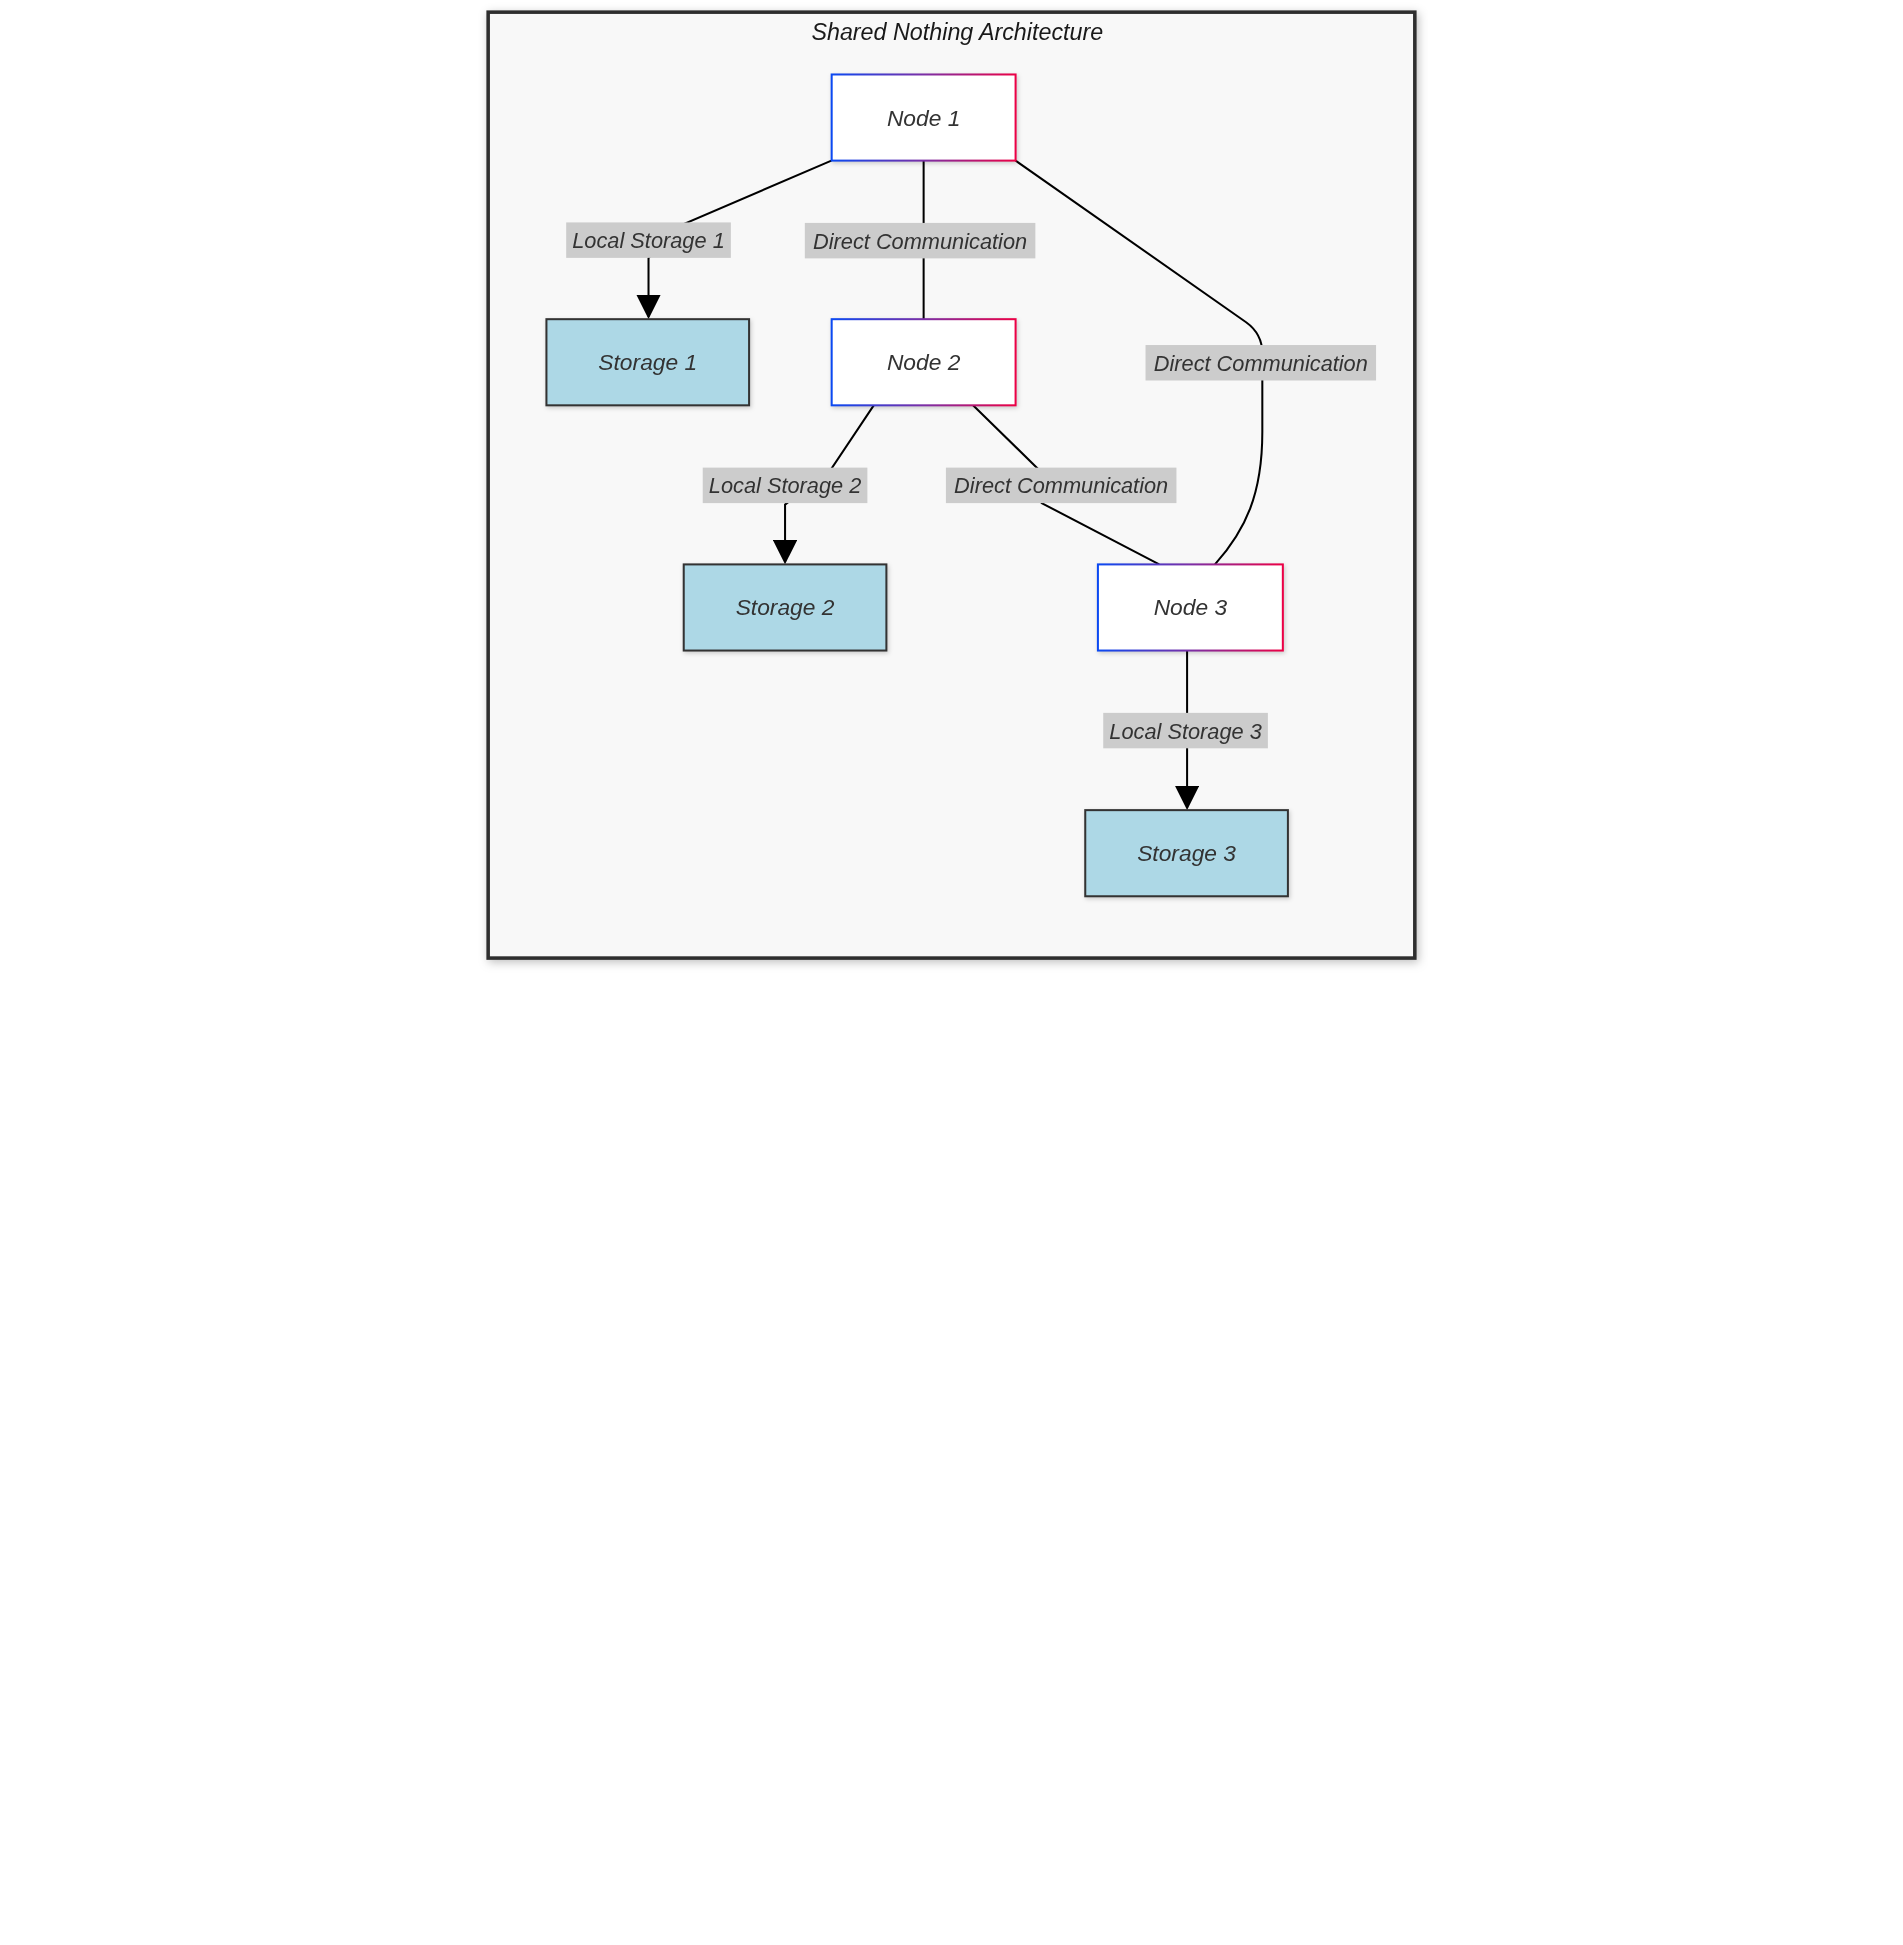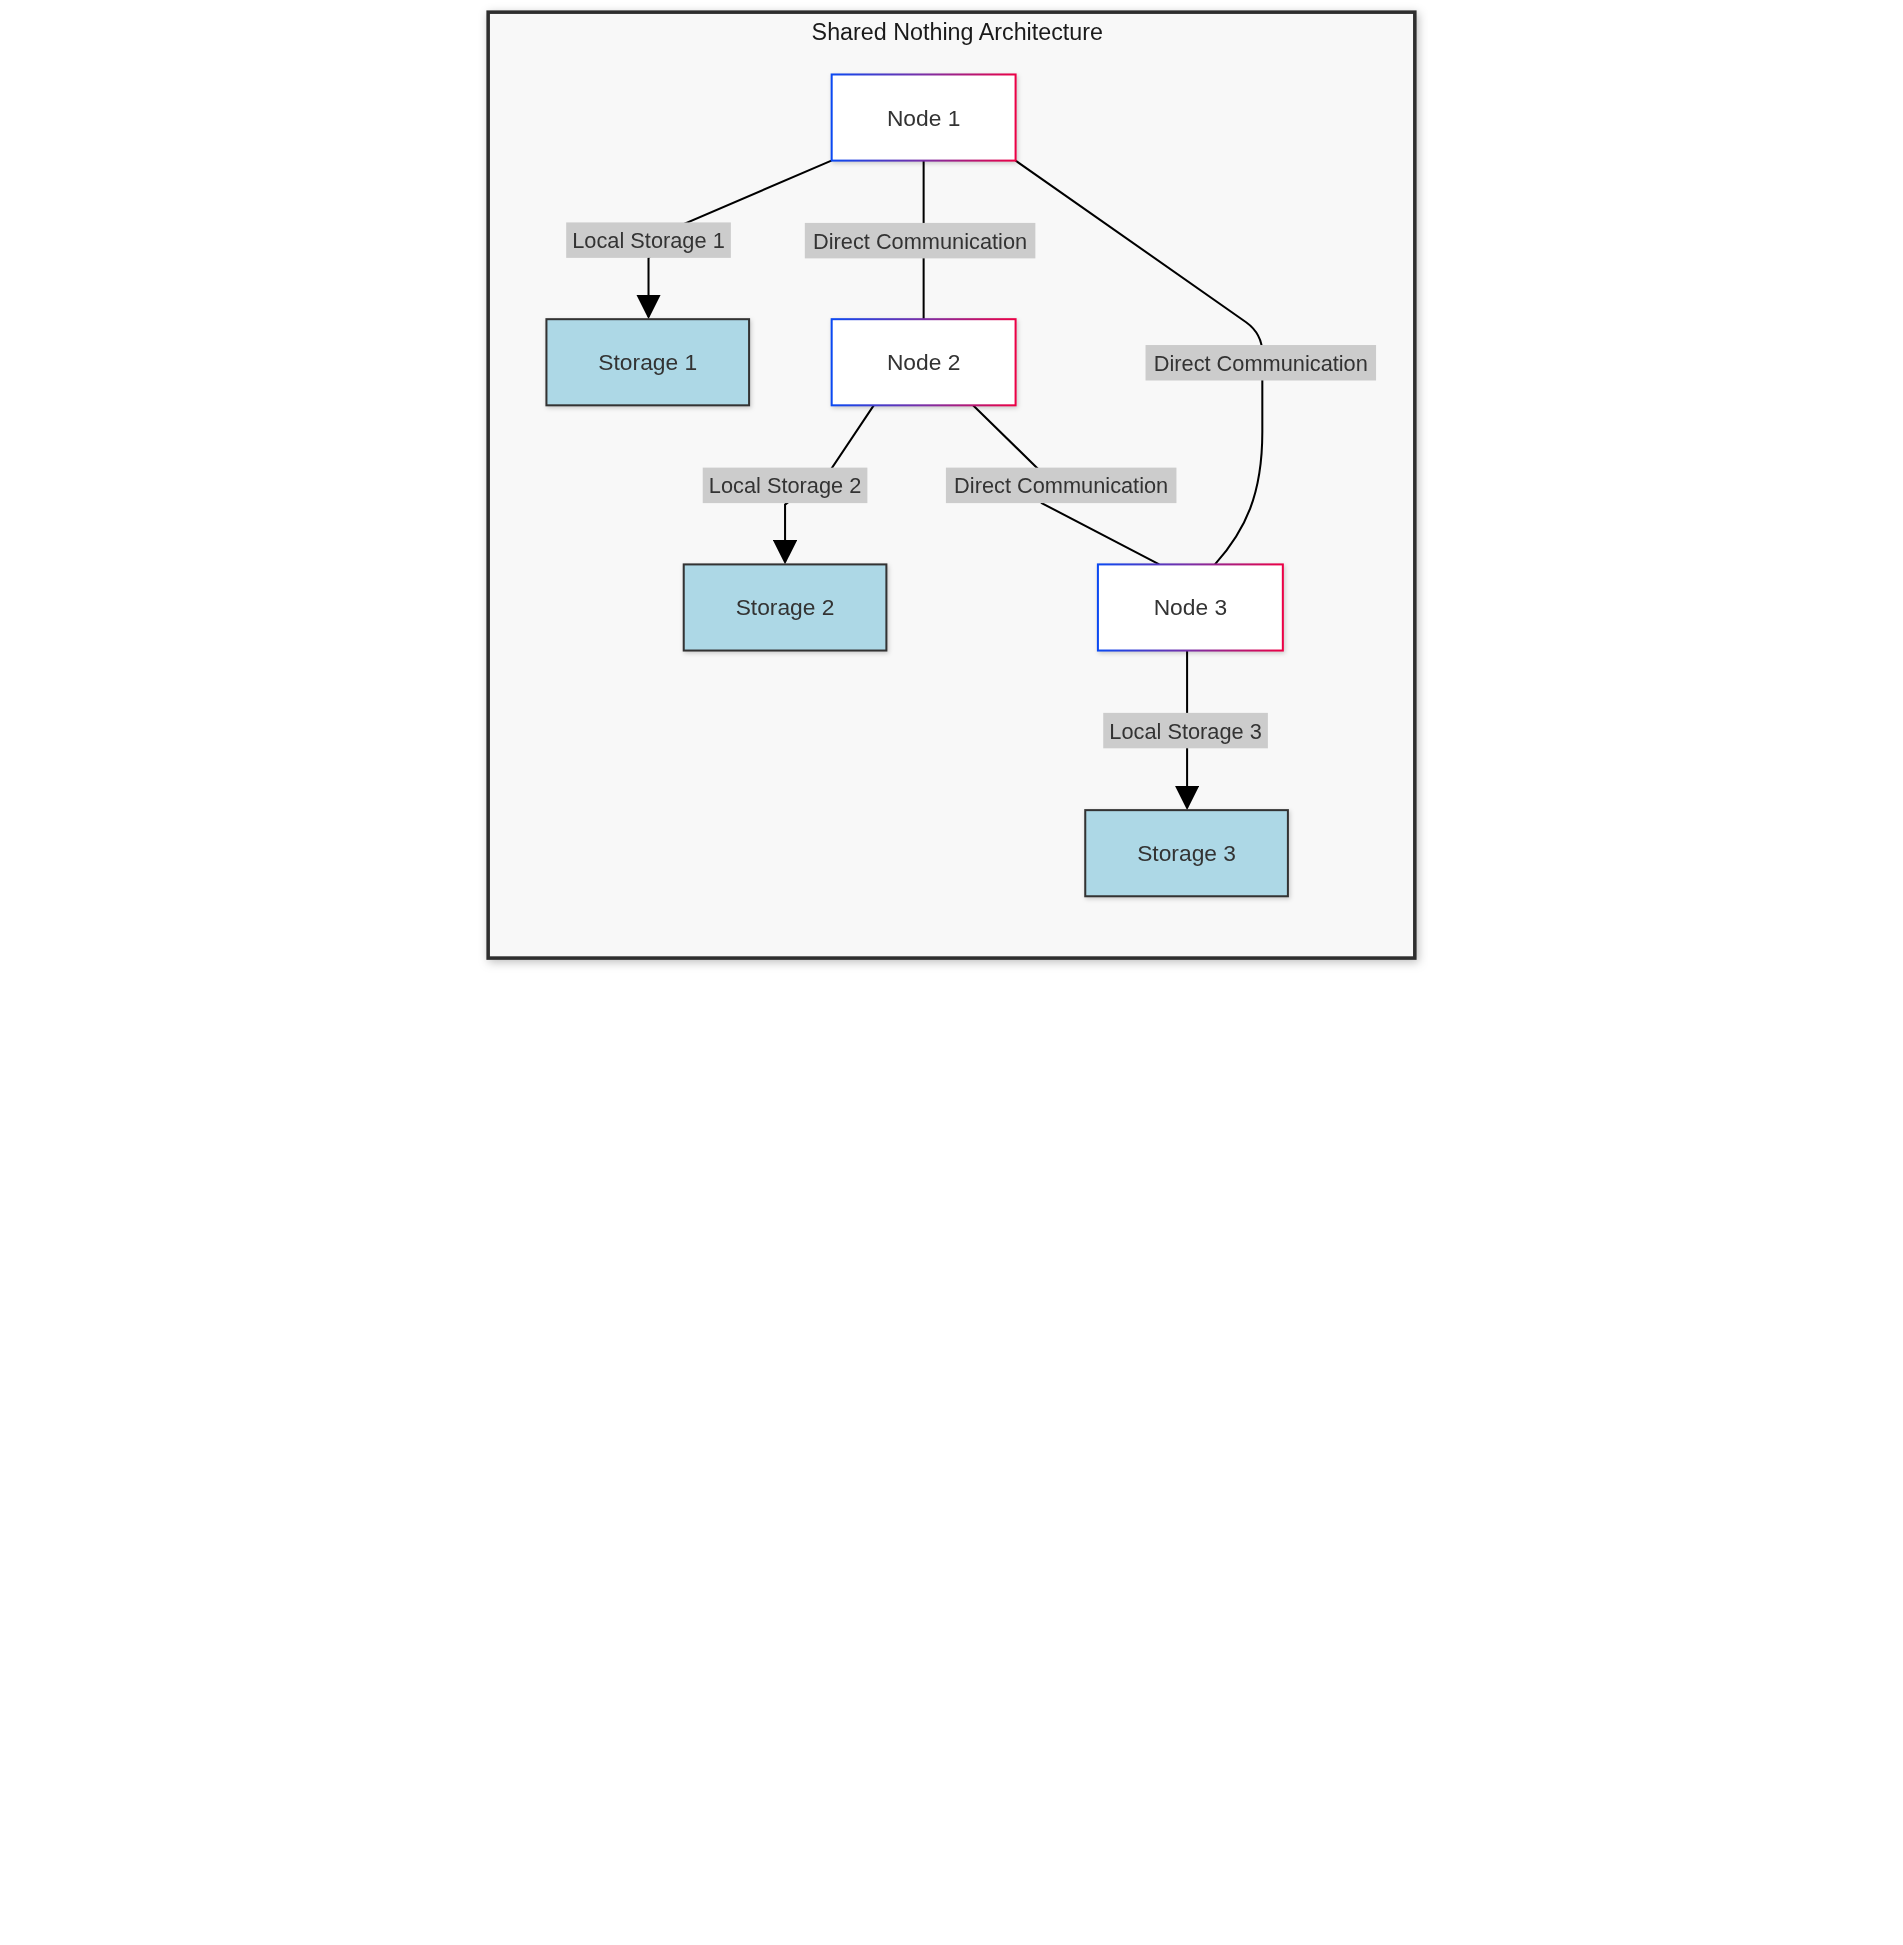--- a/index.html
+++ b/index.html
@@ -5,20 +5,21 @@
   html, body {
     margin: 0;
     padding: 0;
     background: #ffffff;
     font-family: "Liberation Sans", sans-serif;
   }
   .stage {
     width: 100%;
     max-width: 952px;
     margin: 0 auto;
+    font-style: italic;
   }
   svg { display: block; width: 100%; height: auto; }
 
   .frame-rect { fill: #f8f8f8; stroke: #2e2e2e; stroke-width: 14; }
   .edge { fill: none; stroke: #000000; stroke-width: 8; }
   .node-box { fill: #ffffff; stroke: url(#nodeGrad); stroke-width: 8; }
   .storage-box { fill: #add8e6; stroke: #333333; stroke-width: 8; }
   .label-box { fill: #cccccc; }
   .node-text, .storage-text {
     fill: #333333; font-size: 90px;

